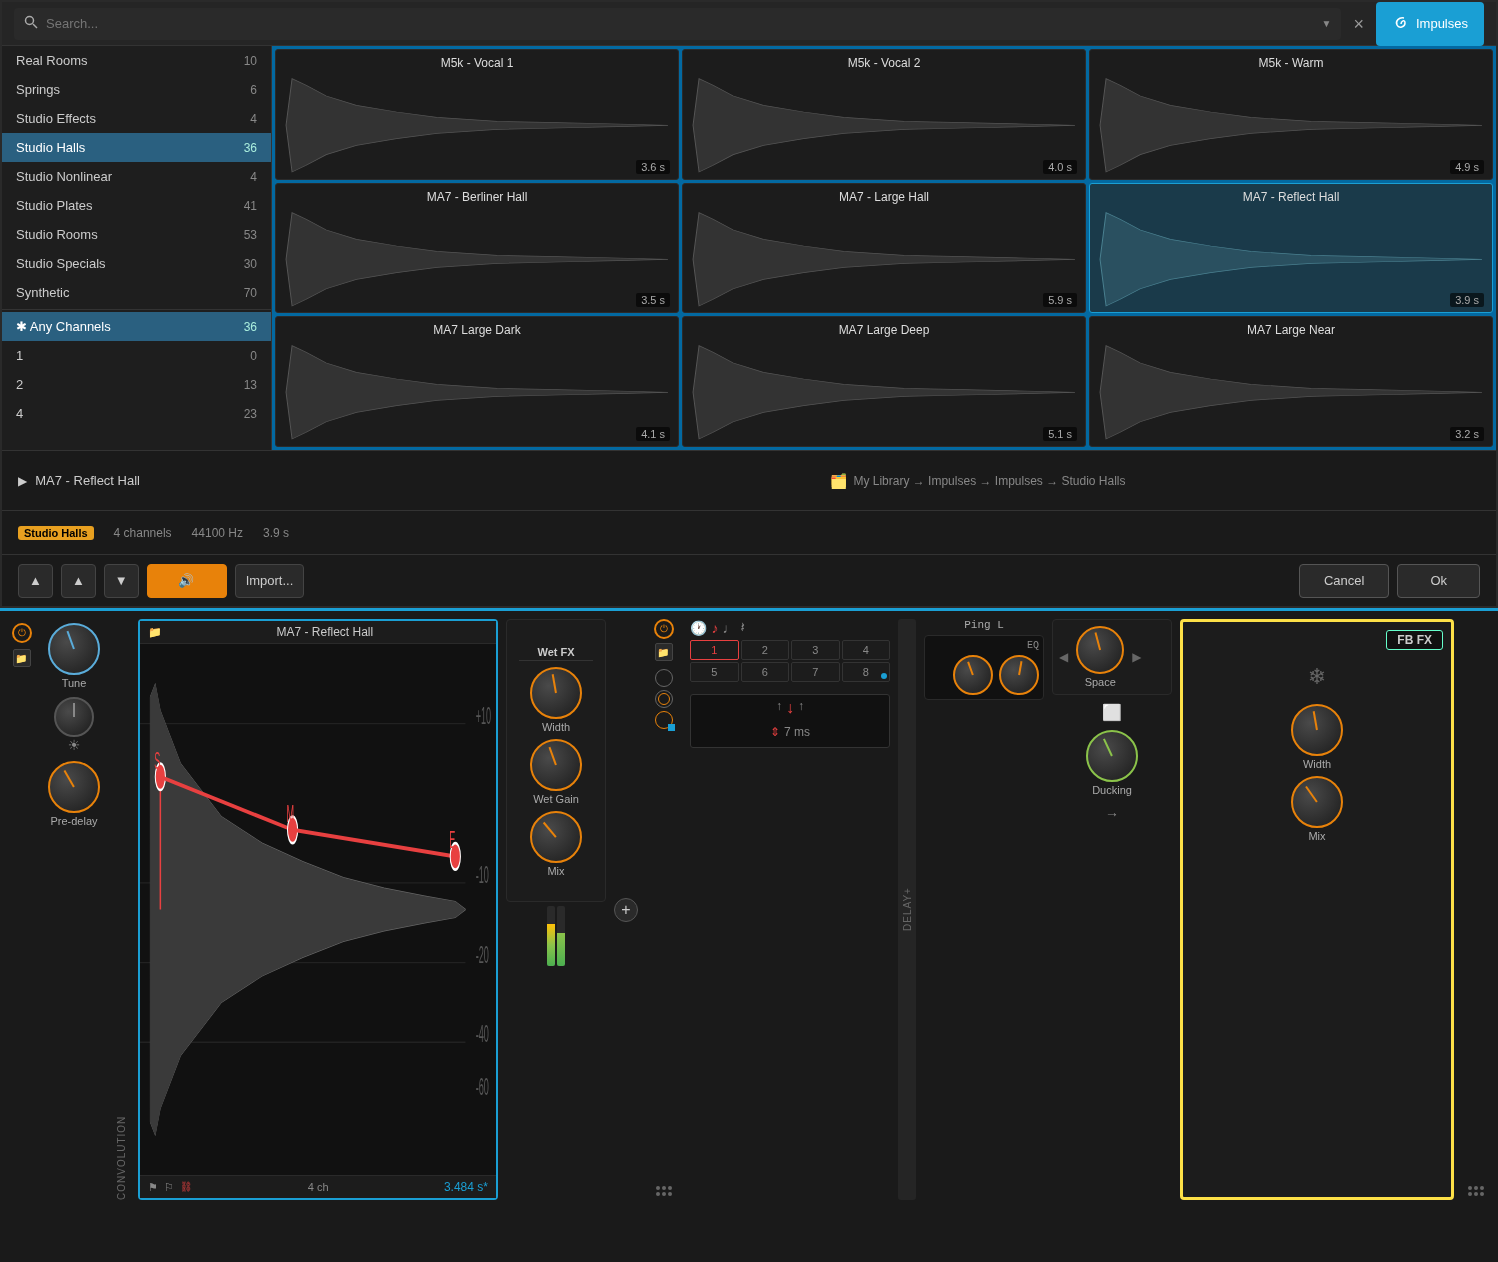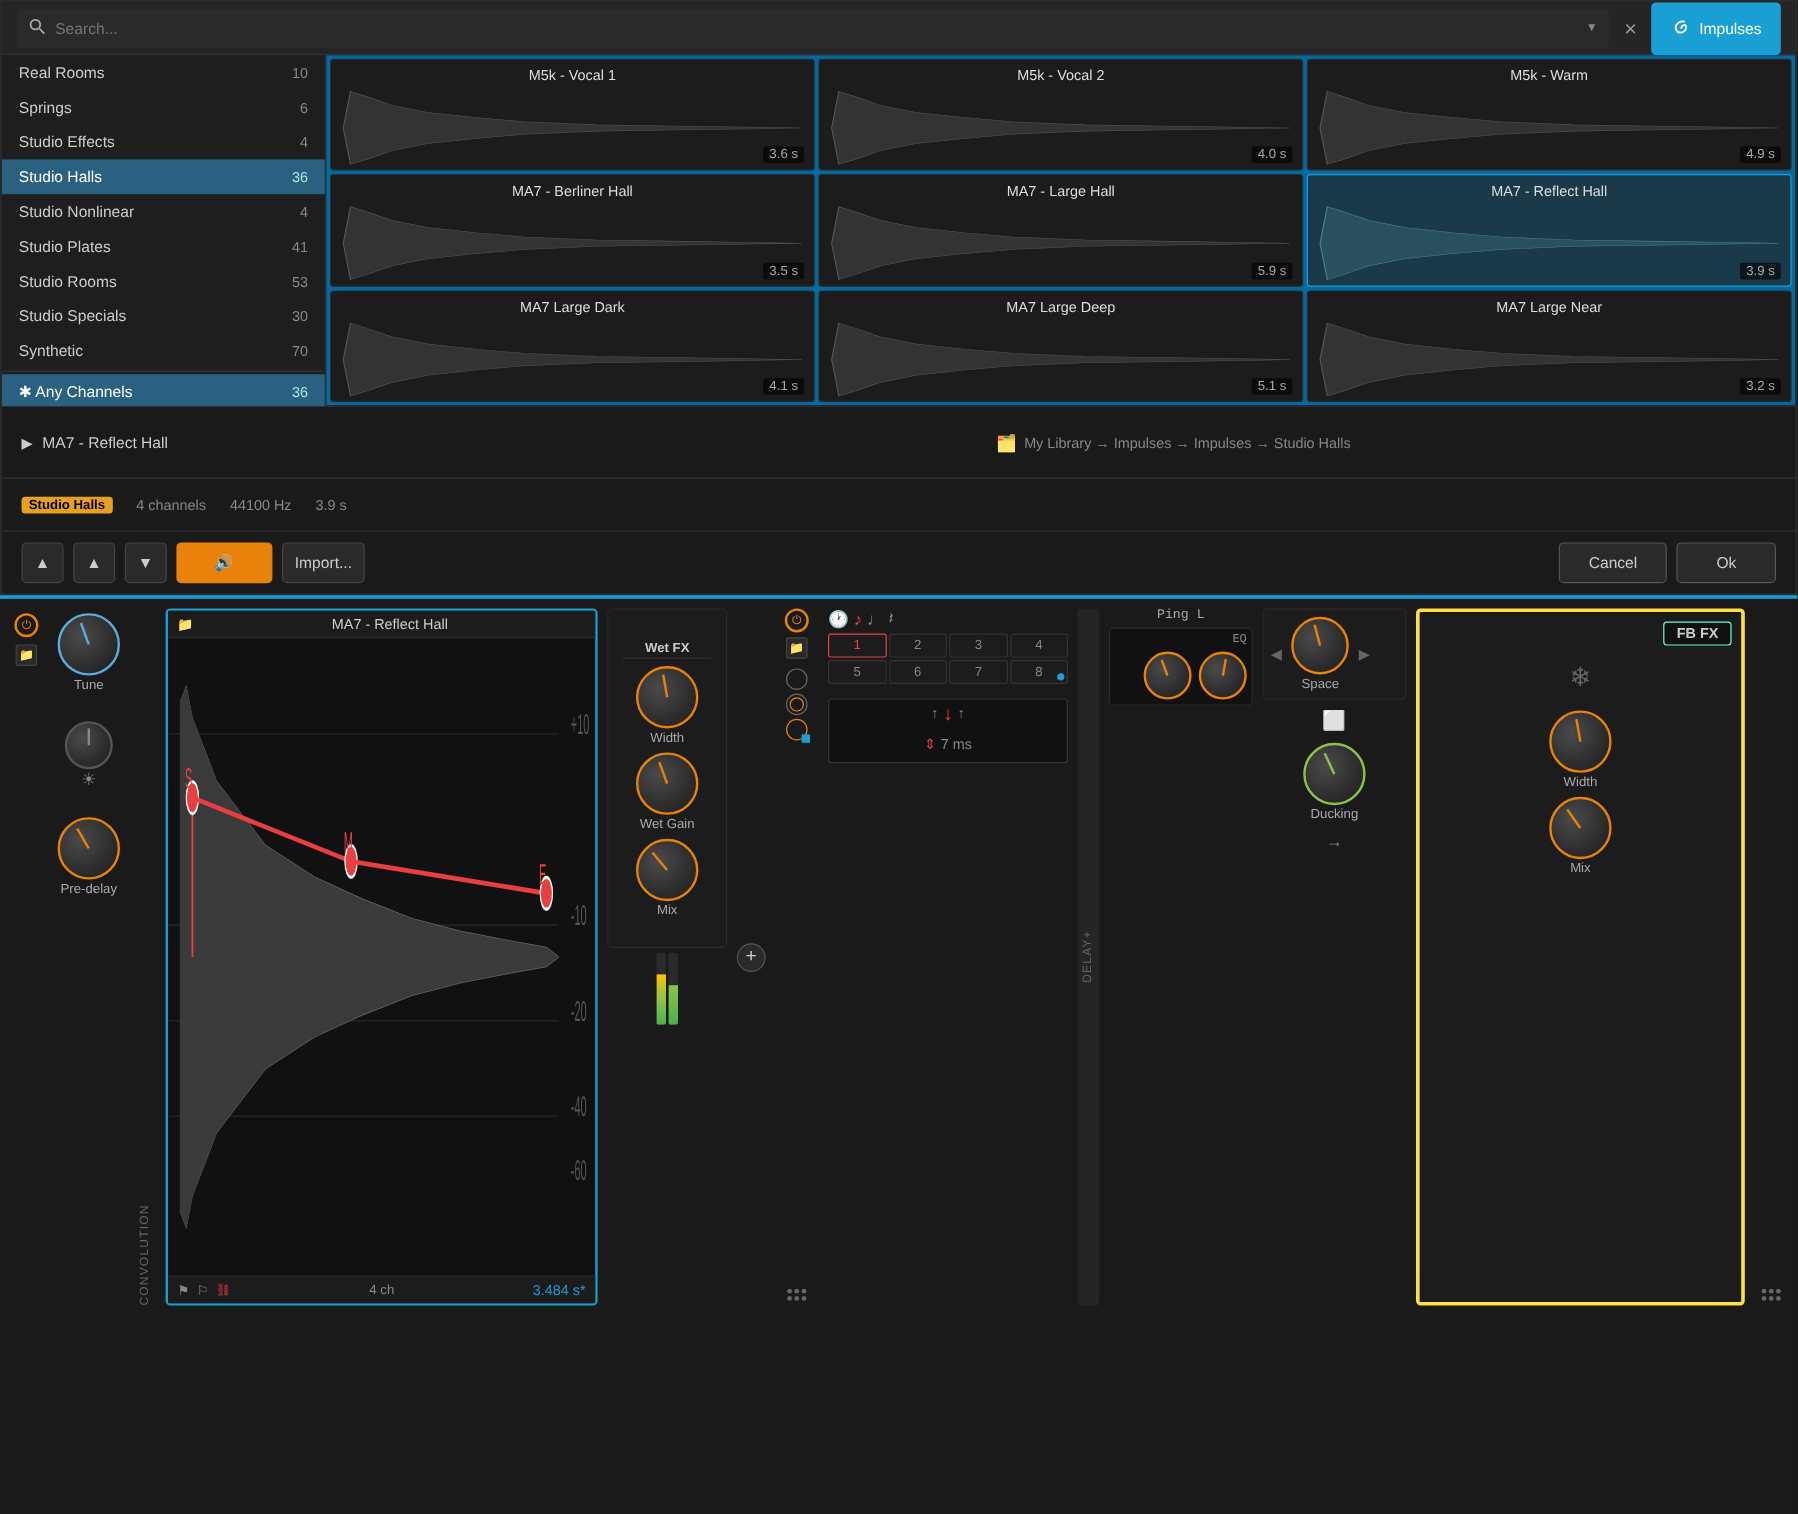--- a/index.html
+++ b/index.html
@@ -10,21 +10,21 @@
       height: 1262px;
       overflow: hidden;
       color: #ccc;
     }
 
     
     .top-panel {
       background: #1e1e1e;
       border: 2px solid #2a2a2a;
       width: 100%;
-      height: 496px;
+      height: 608px;
       display: flex;
       flex-direction: column;
     }
 
     
     .header-bar {
       display: flex;
       align-items: center;
       background: #252525;
       height: 44px;
@@ -261,21 +261,21 @@
       display: flex;
       align-items: stretch;
       padding: 8px;
       gap: 8px;
     }
 
     .knob-column {
       display: flex;
       flex-direction: column;
       align-items: center;
-      gap: 24px;
+      gap: 8px;
       padding: 4px;
     }
 
     .power-btn {
       width: 20px;
       height: 20px;
       border-radius: 50%;
       border: 2px solid #e8820a;
       background: transparent;
       cursor: pointer;

